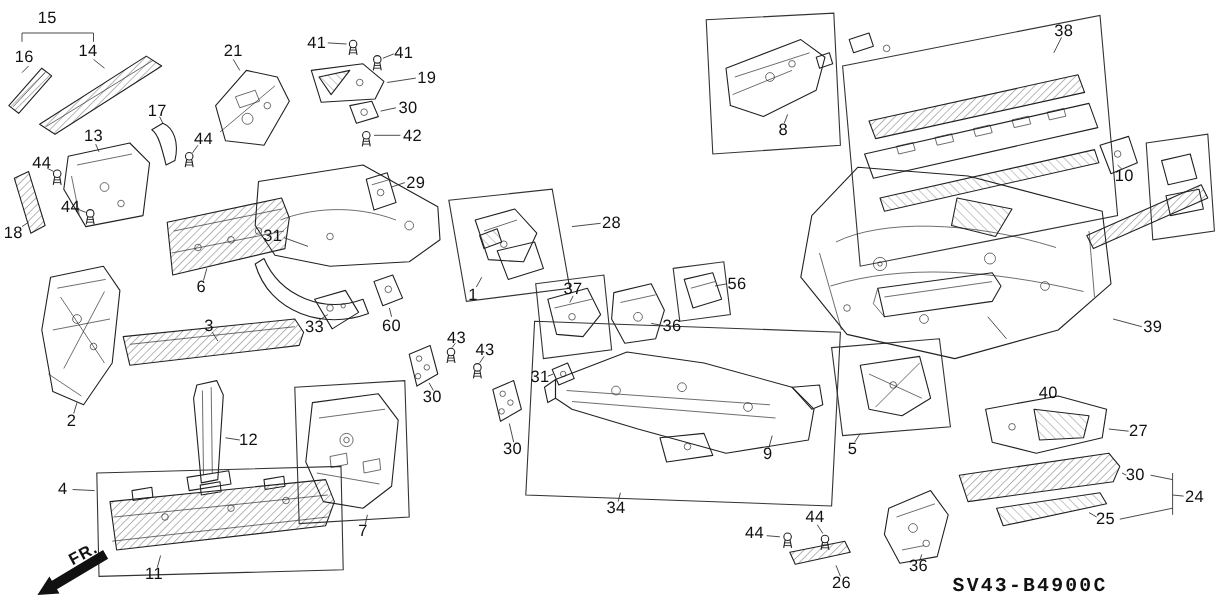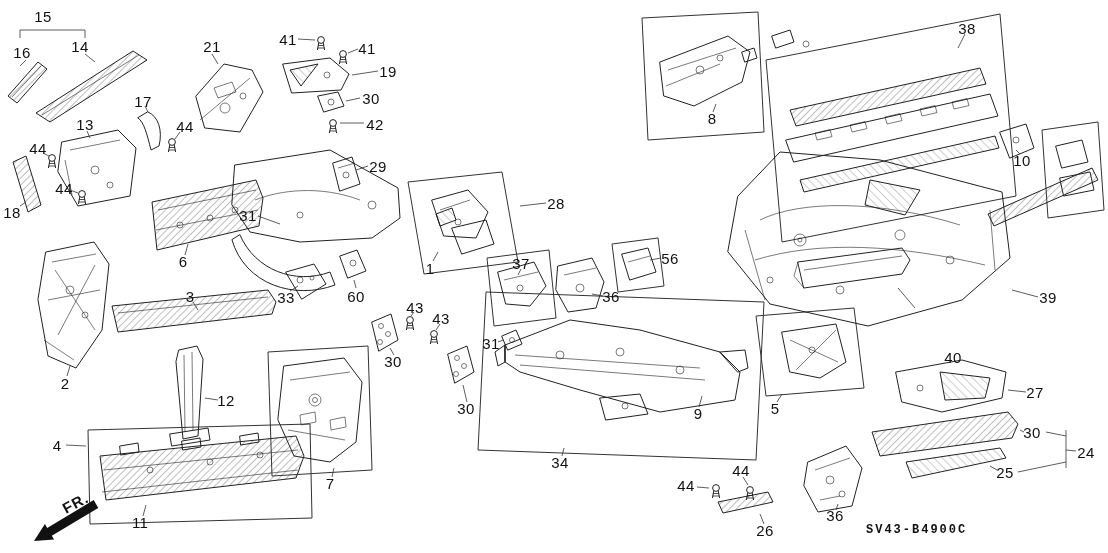--- a/index.html
+++ b/index.html
@@ -2,21 +2,21 @@
 <html><head>
 <meta charset="utf-8">
 <style>
   html,body{margin:0;padding:0;background:#fff}
   .stage{position:relative;width:1108px;height:553px;background:#fff;overflow:hidden;
          font-family:"Liberation Sans",sans-serif}
   .art{position:absolute;left:0;top:0}
   .callout{position:absolute;transform:translate(-50%,-50%);font-size:15px;color:#111;
            font-family:"Liberation Sans",sans-serif;letter-spacing:.3px;white-space:nowrap}
   .code{position:absolute;left:866px;top:523px;font-family:"Liberation Mono",monospace;
-        font-weight:bold;font-size:12px;letter-spacing:2px;color:#111}
+        font-weight:bold;font-size:18px;letter-spacing:2px;color:#111}
   
   .o{fill:none;stroke:#222;stroke-width:1;stroke-linejoin:round;stroke-linecap:round}
   .t{fill:none;stroke:#222;stroke-width:.6}
   .h{fill:url(#hatch);stroke:#222;stroke-width:1;stroke-linejoin:round}
   .h2{fill:url(#hatch2);stroke:#222;stroke-width:1;stroke-linejoin:round}
   .bx{fill:none;stroke:#333;stroke-width:1}
   .ld{stroke:#333;stroke-width:.8}
   .dk{fill:#111}
   .fr-text{font-family:"Liberation Sans",sans-serif;font-weight:bold;font-size:15px;fill:#111;letter-spacing:1px}
 </style>

